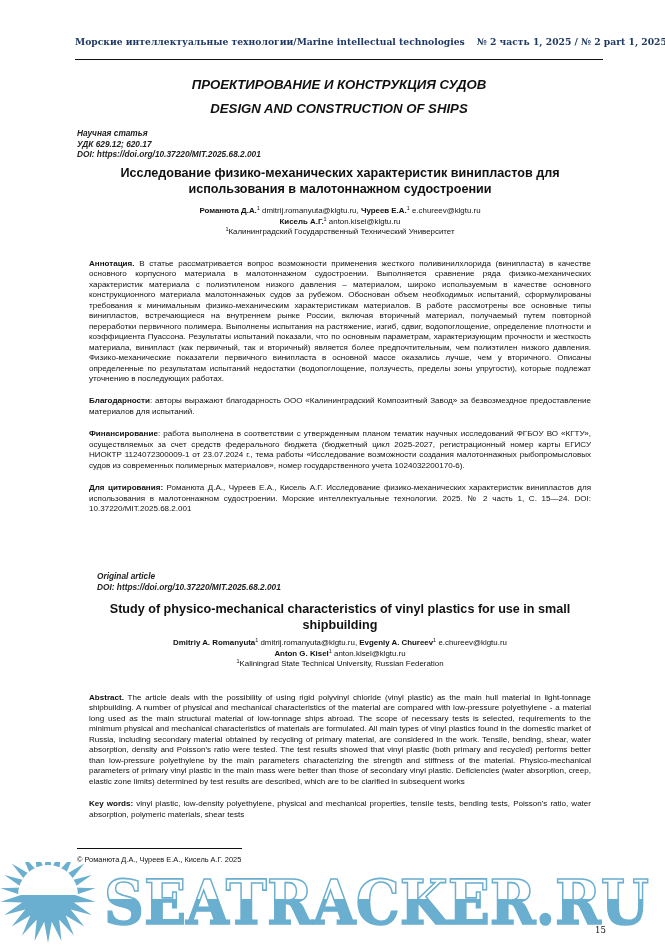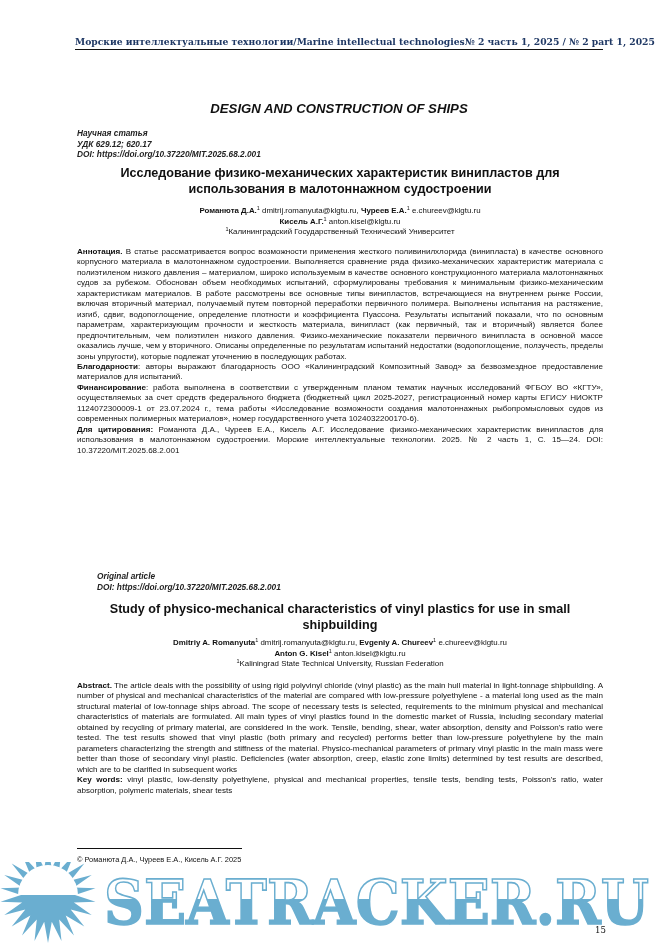--- a/index.html
+++ b/index.html
@@ -3,21 +3,21 @@
 <meta charset="utf-8">
 <style>
   html, body { margin: 0; padding: 0; background: #ffffff; }
   body { width: 665px; height: 947px; position: relative; overflow: hidden; color: #111; }
   .page { position: absolute; left: 0; top: 0; width: 665px; height: 947px; }
 
   .running-header {
     position: absolute; left: 75px; top: 36px; width: 528px;
     font-family: "DejaVu Serif", serif; font-weight: bold; font-size: 9.2px;
     color: #1f3864; display: flex; justify-content: space-between;
-    border-bottom: 1px solid #111; padding-bottom: 2px; white-space: nowrap;
+    border-bottom: 1px solid #111; padding-bottom: 12px; white-space: nowrap; gap: 12px;
   }
   .section-title {
     position: absolute; left: 75px; width: 528px; text-align: center;
     font-family: "Liberation Sans", sans-serif; font-weight: bold; font-style: italic;
     font-size: 13.2px; color: #111;
   }
   .sec-ru { top: 77px; }
   .sec-en { top: 101px; }
 
   .meta {
@@ -42,21 +42,21 @@
   .authors b { font-weight: bold; }
   .authors sup { font-size: 5.5px; vertical-align: 3px; line-height: 0; }
   .authors-ru { top: 206px; }
   .authors-en { top: 638px; }
 
   .body-block {
     position: absolute; left: 77px; width: 526px;
     font-family: "Liberation Sans", sans-serif; font-size: 8.05px; line-height: 10.45px;
     text-align: justify; color: #111;
   }
-  .body-block p { margin: 0; }
+  .body-block p { margin: 12px; }
   .body-block .lbl { font-weight: bold; }
   .block-ru { top: 247px; }
   .block-en { top: 681px; }
 
   .footnote-rule {
     position: absolute; left: 77px; top: 848px; width: 165px; height: 0;
     border-top: 1px solid #111;
   }
   .copyright {
     position: absolute; left: 77px; top: 855px;
@@ -72,20 +72,21 @@
 </head>
 <body>
 
 <div class="page">
 
   <div class="running-header">
     <span>Морские интеллектуальные технологии/Marine intellectual technologies</span>
     <span>№ 2 часть 1, 2025 / № 2 part 1, 2025</span>
   </div>
 
+  <div class="section-title sec-ru">ПРОЕКТИРОВАНИЕ И КОНСТРУКЦИЯ СУДОВ</div>
   <div class="section-title sec-en">DESIGN AND CONSTRUCTION OF SHIPS</div>
 
   <div class="meta meta-ru">
     <div>Научная статья</div>
     <div>УДК 629.12; 620.17</div>
     <div>DOI: https://doi.org/10.37220/MIT.2025.68.2.001</div>
   </div>
 
   <div class="art-title title-ru">
     <div>Исследование физико-механических характеристик винипластов для</div>

